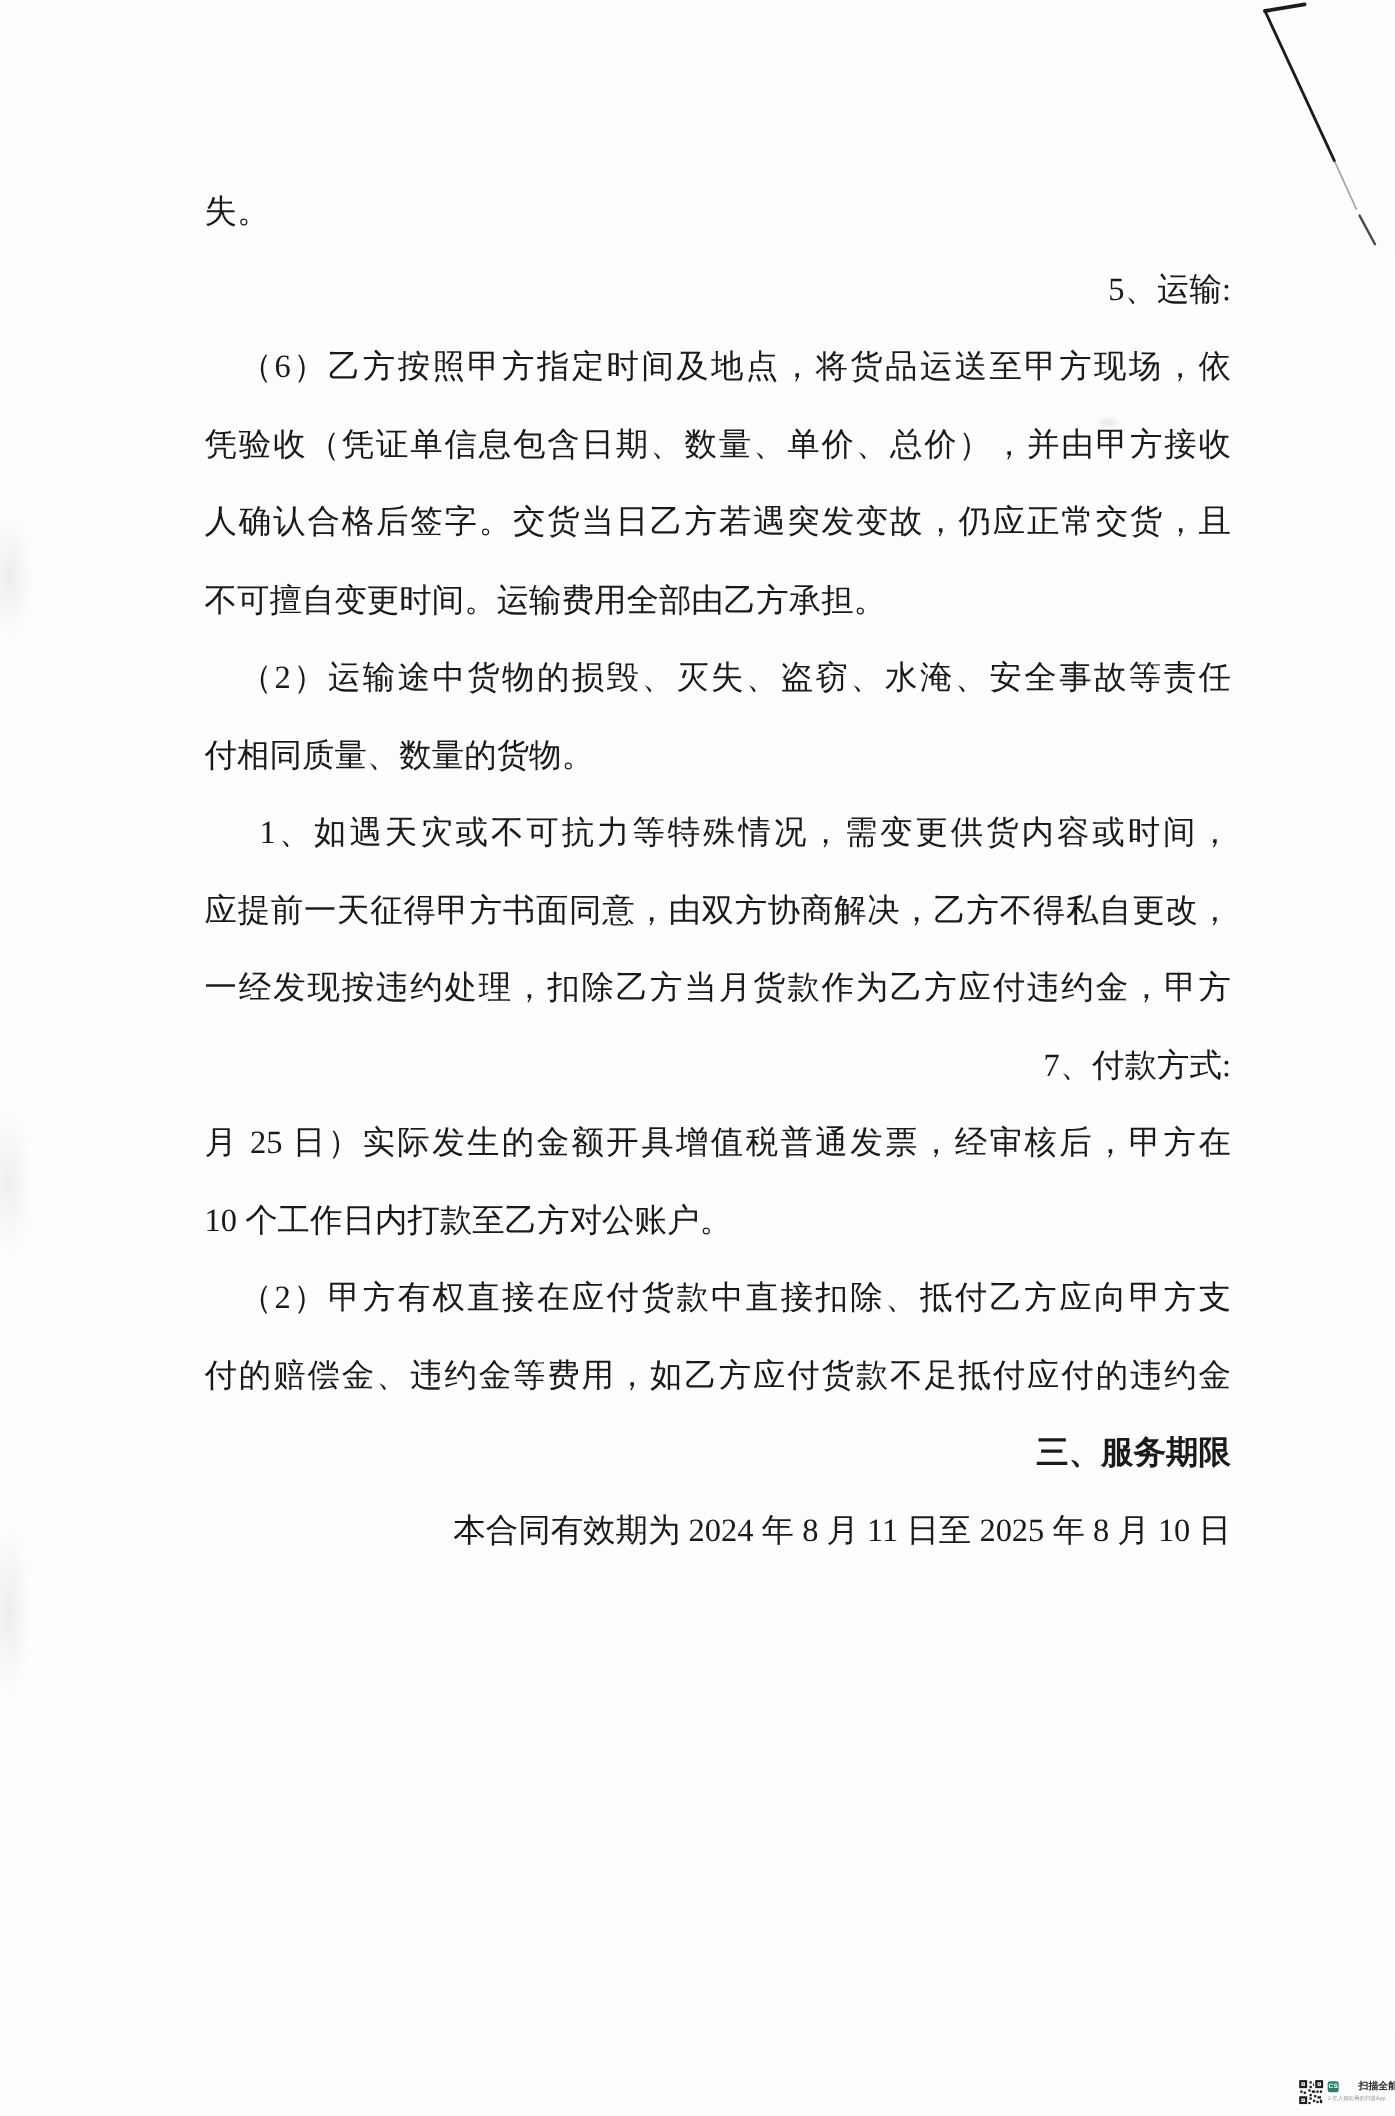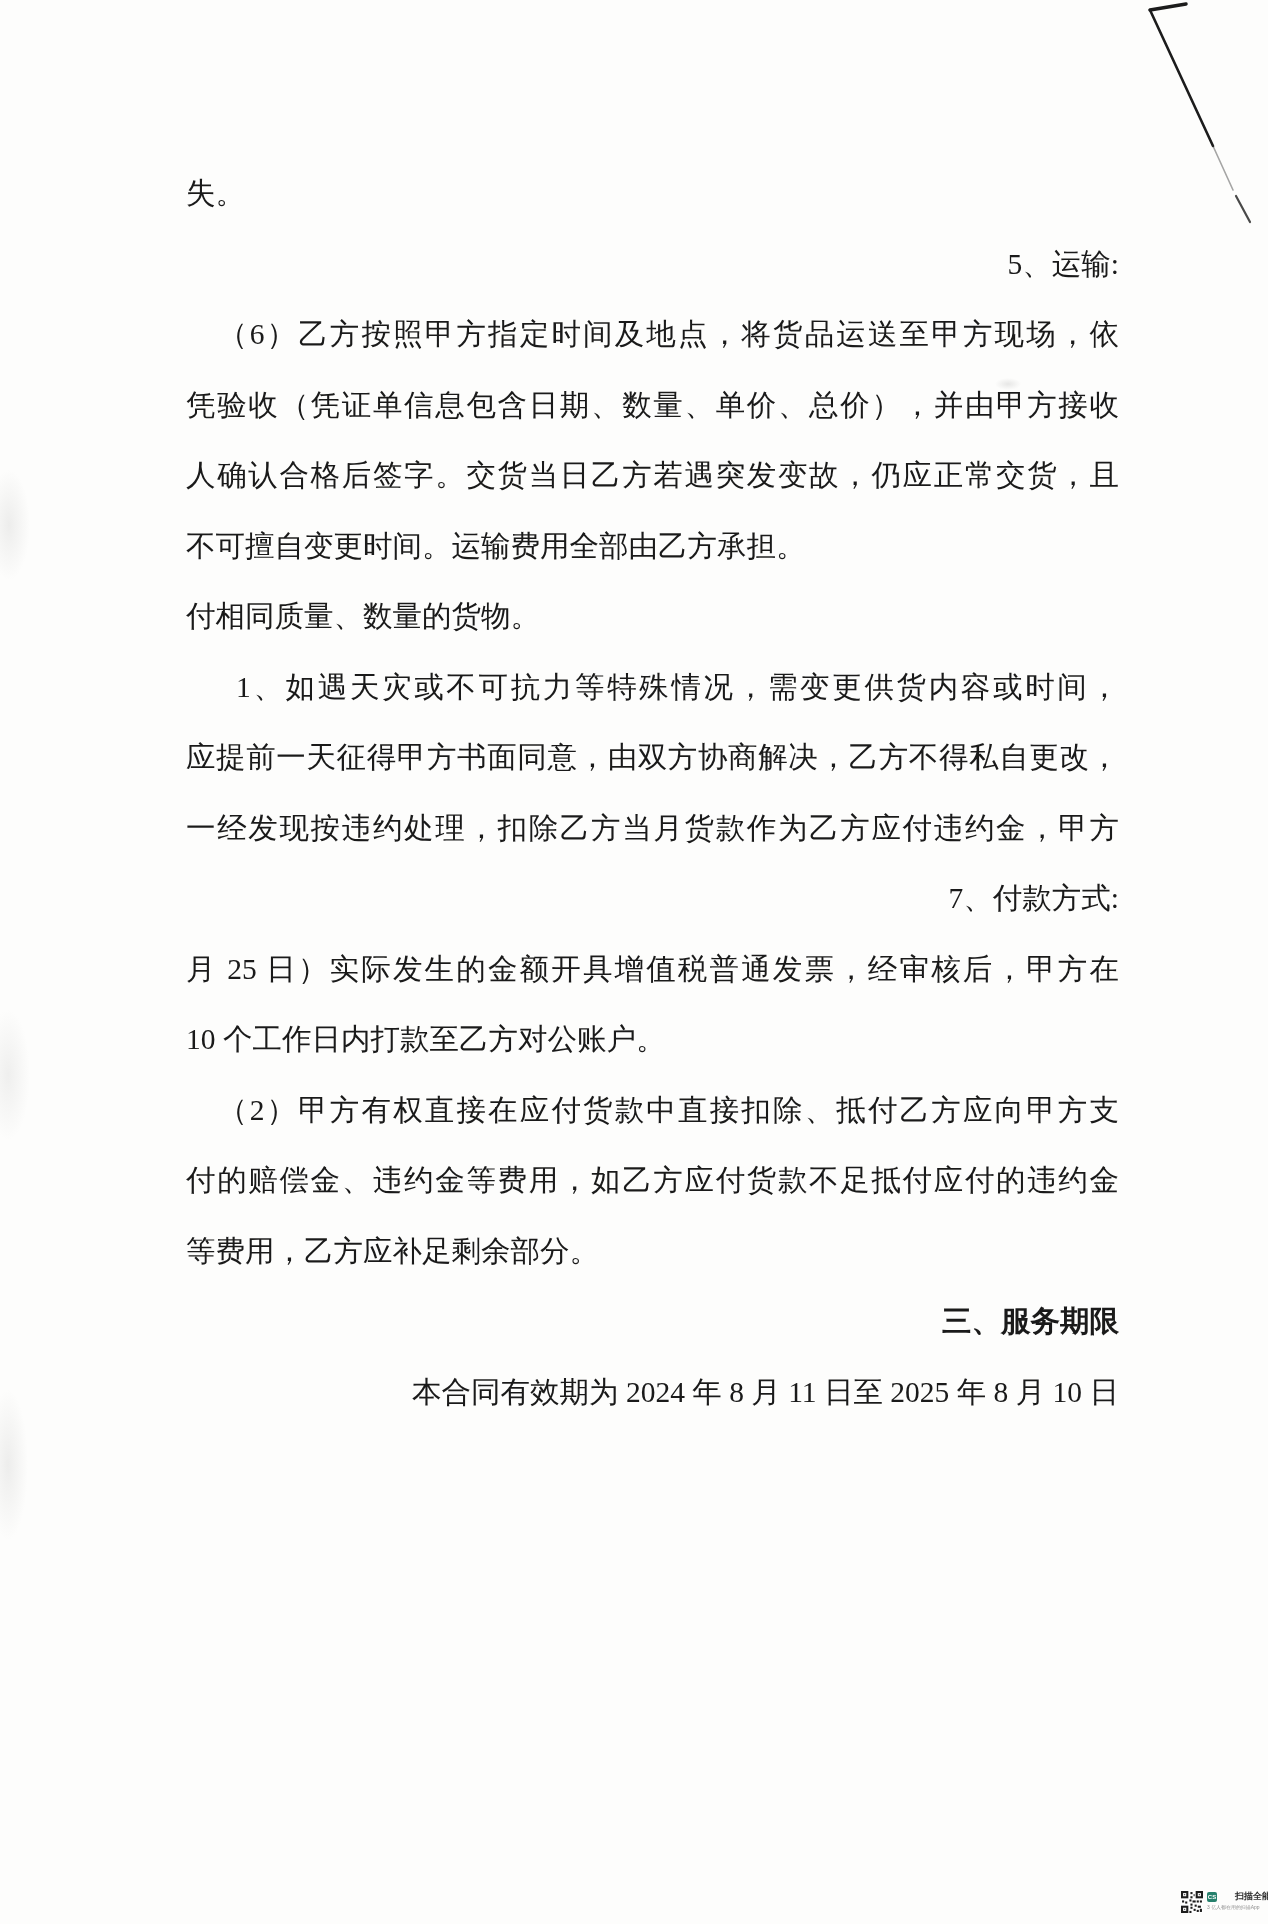--- a/index.html
+++ b/index.html
@@ -82,30 +82,30 @@
     <path d="M1236 196 L1250 222" stroke="#1c1c1c" stroke-width="2.2" fill="none" opacity="0.8" stroke-linecap="round"></path>
   </svg>
 
   <main class="doc">
       <div class="line indent-flush">失。</div>
       <div class="line indent-para">5、运输:</div>
       <div class="line indent-sub just">（6）乙方按照甲方指定时间及地点，将货品运送至甲方现场，依</div>
       <div class="line indent-flush just">凭验收（凭证单信息包含日期、数量、单价、总价），并由甲方接收</div>
       <div class="line indent-flush just">人确认合格后签字。交货当日乙方若遇突发变故，仍应正常交货，且</div>
       <div class="line indent-flush">不可擅自变更时间。运输费用全部由乙方承担。</div>
+      <div class="line indent-sub just">（2）运输途中货物的损毁、灭失、盗窃、水淹、安全事故等责任</div>
       <div class="line indent-flush">付相同质量、数量的货物。</div>
       <div class="line indent-para just">1、如遇天灾或不可抗力等特殊情况，需变更供货内容或时间，</div>
       <div class="line indent-flush just">应提前一天征得甲方书面同意，由双方协商解决，乙方不得私自更改，</div>
       <div class="line indent-flush just">一经发现按违约处理，扣除乙方当月货款作为乙方应付违约金，甲方</div>
       <div class="line indent-para">7、付款方式:</div>
       <div class="line indent-flush just">月 25 日）实际发生的金额开具增值税普通发票，经审核后，甲方在</div>
       <div class="line indent-flush">10 个工作日内打款至乙方对公账户。</div>
       <div class="line indent-sub just">（2）甲方有权直接在应付货款中直接扣除、抵付乙方应向甲方支</div>
       <div class="line indent-flush just">付的赔偿金、违约金等费用，如乙方应付货款不足抵付应付的违约金</div>
-      <div class="line indent-flush">等费用，乙方应补足剩余部分。</div>
       <div class="line indent-para bold">三、服务期限</div>
       <div class="line indent-para">本合同有效期为 2024 年 8 月 11 日至 2025 年 8 月 10 日</div>
     </main>
 
   <div class="wm">
     <svg class="wm-qr" viewBox="0 0 21 21">
       <rect x="0" y="0" width="21" height="21" fill="#ffffff"></rect>
       <g fill="#1d1d1d">
         <rect x="0" y="0" width="7" height="7"></rect>
           <rect x="14" y="0" width="7" height="7"></rect>

